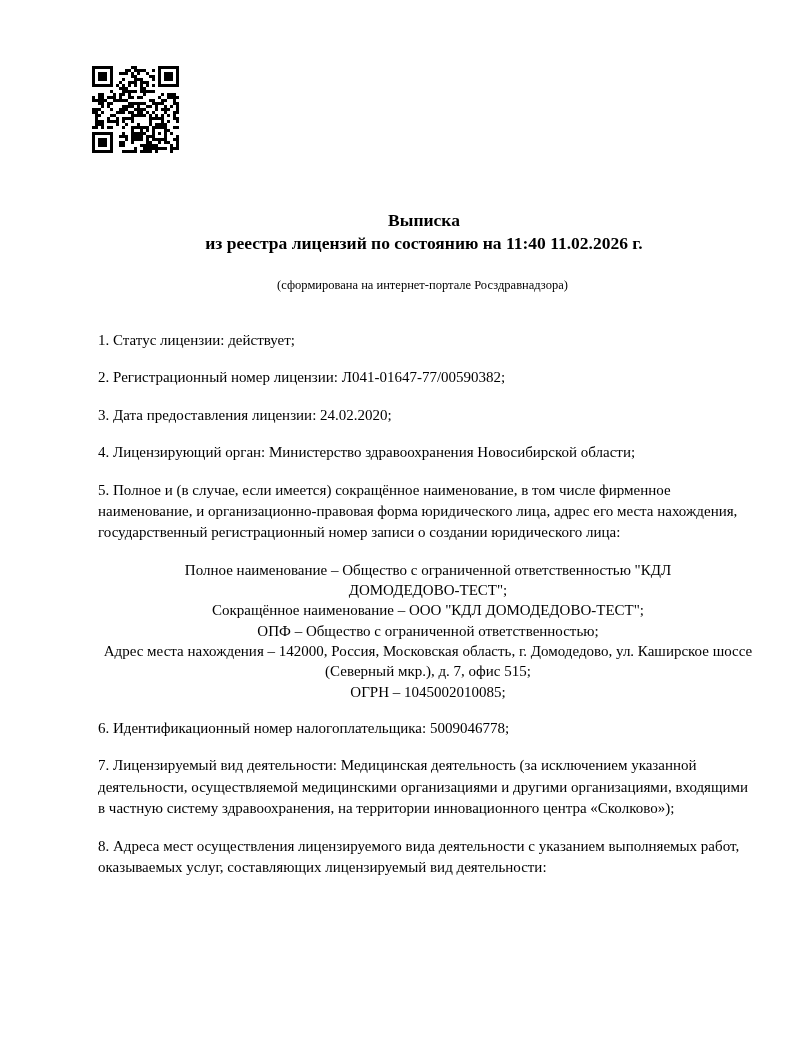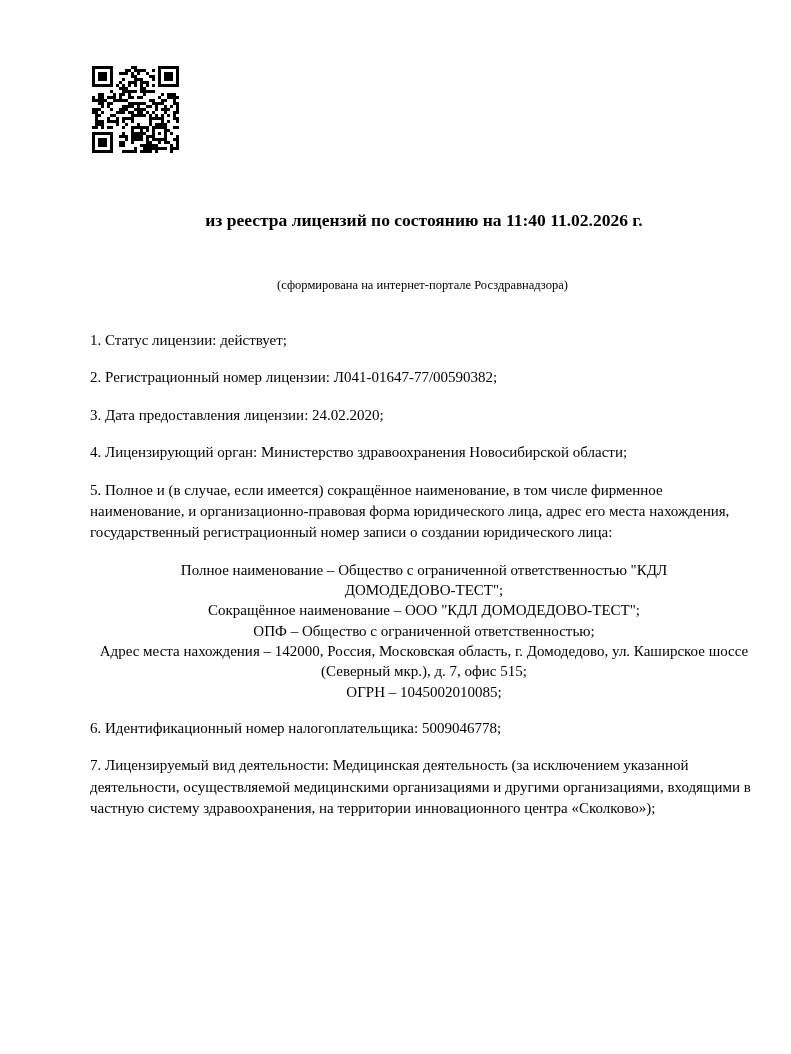--- a/index.html
+++ b/index.html
@@ -42,21 +42,21 @@
     padding-right: 3px;
   }
   .content {
     position: absolute;
     left: 90px; top: 330px;
     width: 668px;
     font-size: 15px;
     line-height: 21.4px;
   }
   .content p {
-    margin: 0 0 16px 0;
+    margin: 0 0 16px 8px;
     white-space: pre-line;
   }
   .content p.org-details {
     line-height: 20.3px;
     text-align: center;
   }
 </style>
 </head>
 <body>
 
@@ -365,34 +365,36 @@
       <rect x="14" y="28" width="1" height="1" fill="#000000"></rect>
       <rect x="16" y="28" width="1" height="1" fill="#000000"></rect>
       <rect x="17" y="28" width="1" height="1" fill="#000000"></rect>
       <rect x="18" y="28" width="1" height="1" fill="#000000"></rect>
       <rect x="19" y="28" width="1" height="1" fill="#000000"></rect>
       <rect x="21" y="28" width="1" height="1" fill="#000000"></rect>
       <rect x="26" y="28" width="1" height="1" fill="#000000"></rect>
     </svg>
 
   <div class="title-block">
+    <div>Выписка</div>
     <div>из реестра лицензий по состоянию на 11:40 11.02.2026 г.</div>
   </div>
 
   <div class="subtitle">(сформирована на интернет-портале Росздравнадзора)</div>
 
   <div class="content">
     <p>1. Статус лицензии: действует;</p>
     <p>2. Регистрационный номер лицензии: Л041-01647-77/00590382;</p>
     <p>3. Дата предоставления лицензии: 24.02.2020;</p>
     <p>4. Лицензирующий орган: Министерство здравоохранения Новосибирской области;</p>
     <p>5. Полное и (в случае, если имеется) сокращённое наименование, в том числе фирменное наименование, и организационно-правовая форма юридического лица, адрес его места нахождения, государственный регистрационный номер записи о создании юридического лица:</p>
     <p class="org-details">Полное наименование – Общество с ограниченной ответственностью "КДЛ
 ДОМОДЕДОВО-ТЕСТ";
 Сокращённое наименование – ООО "КДЛ ДОМОДЕДОВО-ТЕСТ";
 ОПФ – Общество с ограниченной ответственностью;
 Адрес места нахождения – 142000, Россия, Московская область, г. Домодедово, ул. Каширское шоссе (Северный мкр.), д. 7, офис 515;
 ОГРН – 1045002010085;</p>
     <p>6. Идентификационный номер налогоплательщика: 5009046778;</p>
     <p>7. Лицензируемый вид деятельности: Медицинская деятельность (за исключением указанной деятельности, осуществляемой медицинскими организациями и другими организациями, входящими в частную систему здравоохранения, на территории инновационного центра «Сколково»);</p>
+    <p>8. Адреса мест осуществления лицензируемого вида деятельности с указанием выполняемых работ, оказываемых услуг, составляющих лицензируемый вид деятельности:</p>
   </div>
 
 </div>
 
 </body></html>

